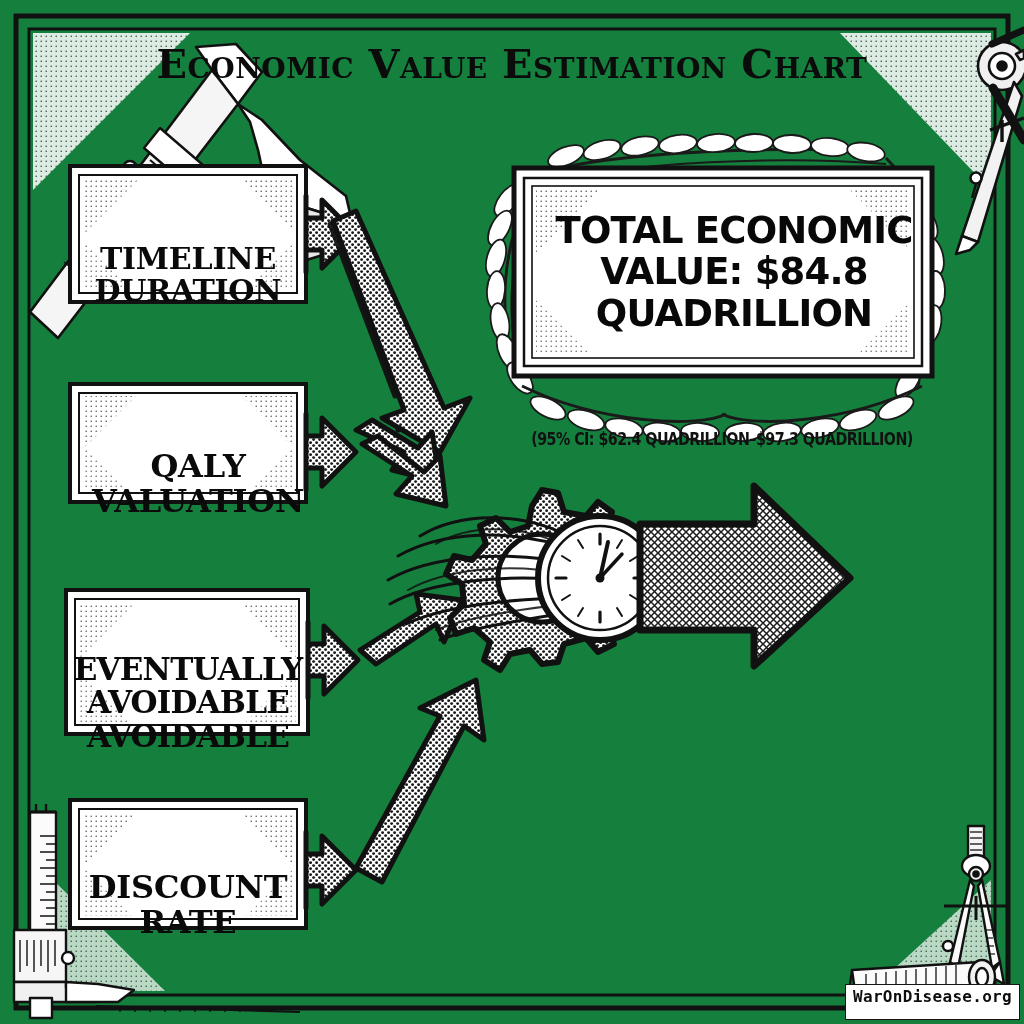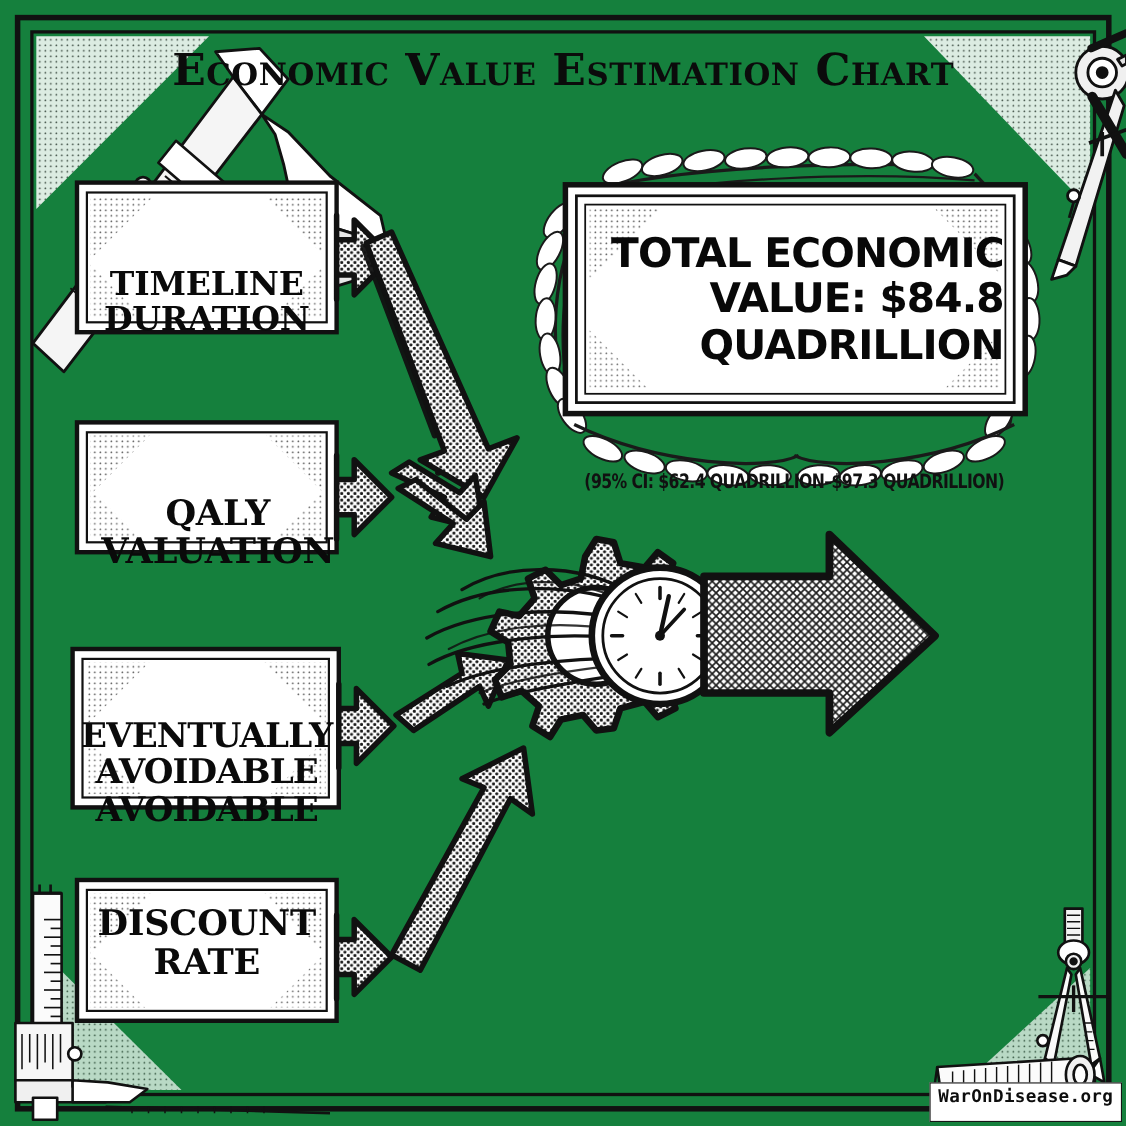--- a/index.html
+++ b/index.html
@@ -66,33 +66,33 @@
     color: #0a0a0a;
     line-height: 1.08;
     letter-spacing: -0.2px;
     padding: 4px 10px;
     margin-top: 41px;
   }
 
   .box1 { left: 72px;  top: 168px; width: 232px; height: 132px; font-size: 30px; }
   .box2 { left: 72px;  top: 386px; width: 252px; height: 114px; font-size: 32px; }
   .box3 { left: 68px;  top: 592px; width: 240px; height: 140px; font-size: 31px; letter-spacing: -0.8px; }
-  .box4 { left: 72px;  top: 754px; width: 232px; height: 124px; font-size: 32px; border-radius: 25px; }
+  .box4 { left: 72px;  top: 802px; width: 232px; height: 124px; font-size: 32px; border-radius: 25px; }
 
   .box-lines { display: block; }
   .box-lines span { display: block; white-space: nowrap; }
 
   #result-box-text {
     position: absolute;
     left: 536px; top: 196px;
     width: 396px; height: 152px;
     display: flex;
     align-items: center;
     justify-content: center;
-    text-align: right;
+    text-align: center;
     font-family: "DejaVu Sans", "Liberation Sans", sans-serif;
     font-weight: bold;
     font-size: 37px;
     line-height: 1.12;
     letter-spacing: -0.8px;
     color: #080808;
   }
   #result-box-text span { display: block; white-space: nowrap; }
 
   #ci-text {

